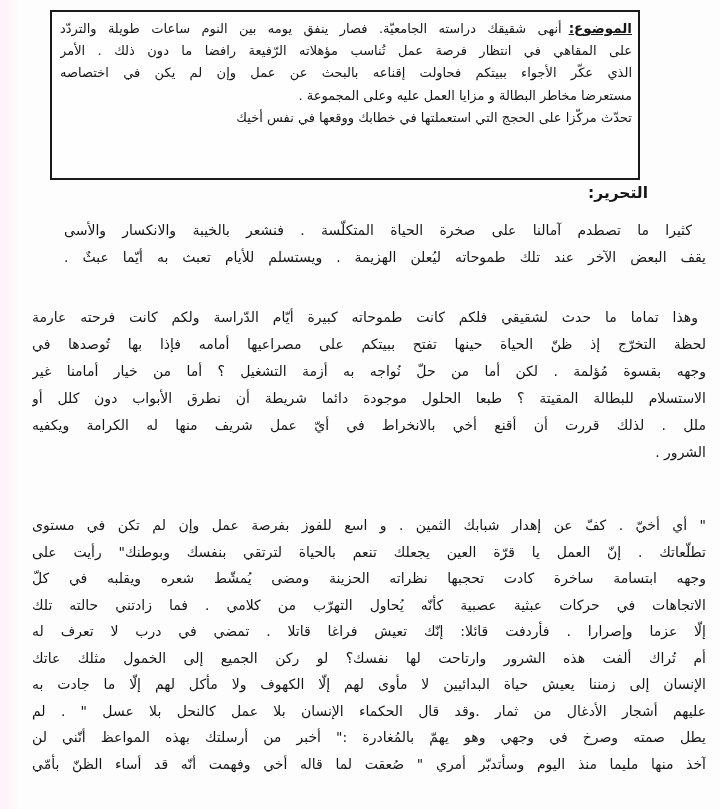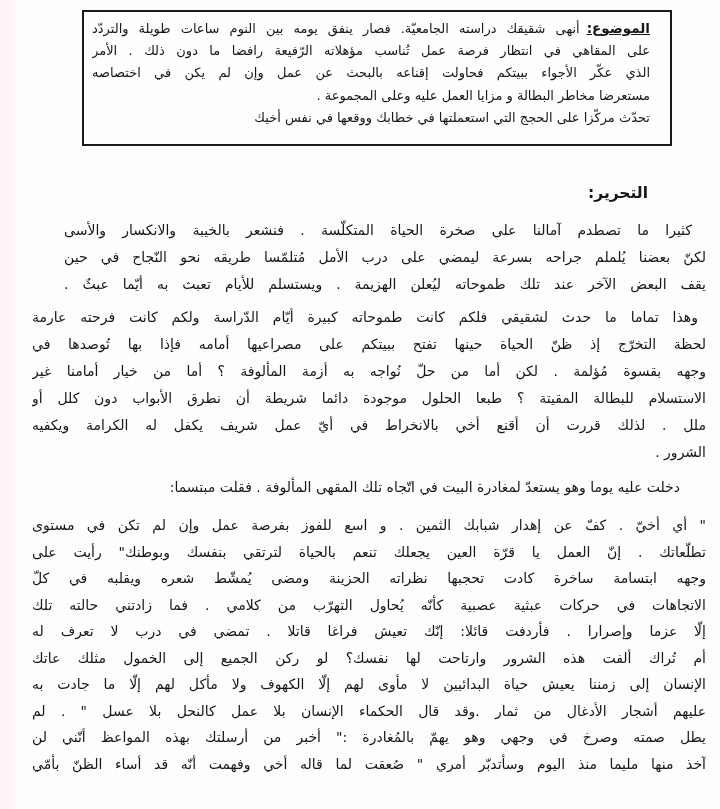--- a/index.html
+++ b/index.html
@@ -15,26 +15,26 @@
     overflow: hidden;
     color: #161616;
     background: linear-gradient(to left, #fefdfd 0, #fefdfd 700px, #fdf3f8 714px),
                 #fdfcfc;
     direction: rtl;
   }
   
   .topic-box {
     position: absolute;
     top: 10px;
-    right: 48px;
+    right: 80px;
     width: 590px;
-    height: 136px;
+    height: 170px;
     border: 2px solid #1a1a1a;
     box-sizing: border-box;
-    padding: 5px 20px 0 8px;
+    padding: 5px 6px 0 8px;
     background: #fefefe;
   }
   .box-line {
     font-size: 13px;
     line-height: 22.5px;
     height: 22.5px;
     overflow: hidden;
     white-space: nowrap;
   }
   .box-line.justify {
@@ -98,34 +98,32 @@
     <div class="box-line justify">على المقاهي في انتظار فرصة عمل تُناسب مؤهلاته الرّفيعة رافضا ما دون ذلك . الأمر</div>
     <div class="box-line justify">الذي عكّر الأجواء ببيتكم فحاولت إقناعه بالبحث عن عمل وإن لم يكن في اختصاصه</div>
     <div class="box-line right">مستعرضا مخاطر البطالة و مزايا العمل عليه وعلى المجموعة .</div>
     <div class="box-line right">تحدّث مركّزا على الحجج التي استعملتها في خطابك ووقعها في نفس أخيك</div>
   </div>
 
   <div class="section-heading">التحرير:</div>
 
   <div class="para p1">
       <div class="line">كثيرا ما تصطدم آمالنا على صخرة الحياة المتكلّسة . فنشعر بالخيبة والانكسار والأسى</div>
-      <div class="line">لكنّ بعضنا يُلملم جراحه بسرعة ليمضي على درب الأمل مُتلمّسا طريقه نحو النّجاح في حين</div>
       <div class="line">يقف البعض الآخر عند تلك طموحاته ليُعلن الهزيمة . ويستسلم للأيام تعبث به أيّما عبثٌ .</div>
     </div>
 
   <div class="para p2">
       <div class="line">وهذا تماما ما حدث لشقيقي فلكم كانت طموحاته كبيرة أيّام الدّراسة ولكم كانت فرحته عارمة</div>
       <div class="line">لحظة التخرّج إذ ظنّ الحياة حينها تفتح ببيتكم على مصراعيها أمامه فإذا بها تُوصدها في</div>
-      <div class="line">وجهه بقسوة مُؤلمة . لكن أما من حلّ نُواجه به أزمة المألوفة ؟ أما من خيار أمامنا غير</div>
+      <div class="line">وجهه بقسوة مُؤلمة . لكن أما من حلّ نُواجه به أزمة التشغيل ؟ أما من خيار أمامنا غير</div>
       <div class="line">الاستسلام للبطالة المقيتة ؟ طبعا الحلول موجودة دائما شريطة أن نطرق الأبواب دون كلل أو</div>
-      <div class="line">ملل . لذلك قررت أن أقنع أخي بالانخراط في أيّ عمل شريف يكفل له الكرامة ويكفيه</div>
+      <div class="line">ملل . لذلك قررت أن أقنع أخي بالانخراط في أيّ عمل شريف منها له الكرامة ويكفيه</div>
       <div class="line">الشرور .</div>
     </div>
 
-  <div class="para p3">دخلت عليه يوما وهو يستعدّ لمغادرة البيت في اتّجاه تلك المقهى المألوفة . فقلت مبتسما:</div>
 
   <div class="para p4">
       <div class="line">" أي أخيّ . كفّ عن إهدار شبابك الثمين . و اسع للفوز بفرصة عمل وإن لم تكن في مستوى</div>
       <div class="line">تطلّعاتك . إنّ العمل يا قرّة العين يجعلك تنعم بالحياة لترتقي بنفسك وبوطنك" رأيت على</div>
       <div class="line">وجهه ابتسامة ساخرة كادت تحجبها نظراته الحزينة ومضى يُمشّط شعره ويقلبه في كلّ</div>
       <div class="line">الاتجاهات في حركات عبثية عصبية كأنّه يُحاول التهرّب من كلامي . فما زادتني حالته تلك</div>
       <div class="line">إلّا عزما وإصرارا . فأردفت قائلا: إنّك تعيش فراغا قاتلا . تمضي في درب لا تعرف له</div>
       <div class="line">أم تُراك ألفت هذه الشرور وارتاحت لها نفسك؟ لو ركن الجميع إلى الخمول مثلك عاتك</div>
       <div class="line">الإنسان إلى زمننا يعيش حياة البدائيين لا مأوى لهم إلّا الكهوف ولا مأكل لهم إلّا ما جادت به</div>
       <div class="line">عليهم أشجار الأدغال من ثمار .وقد قال الحكماء الإنسان بلا عمل كالنحل بلا عسل " . لم</div>

